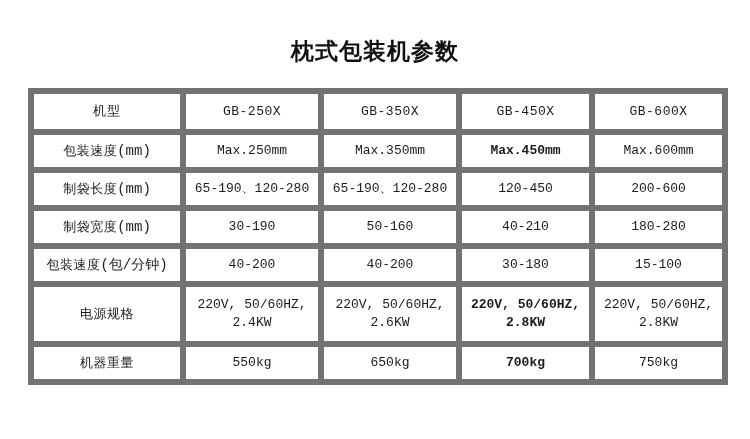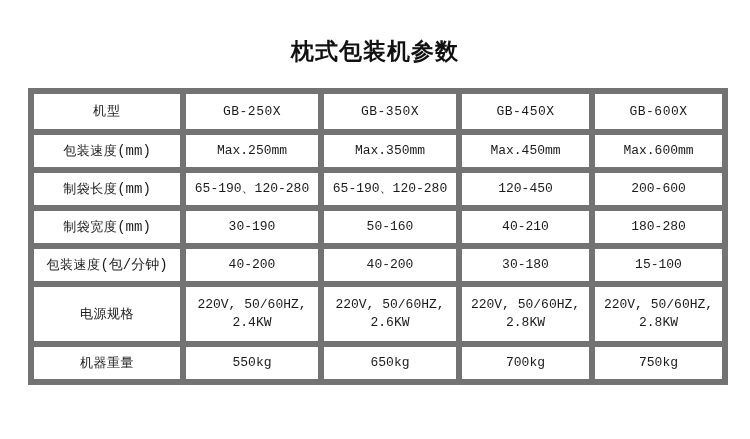--- a/index.html
+++ b/index.html
@@ -67,21 +67,21 @@
     font-size: 15px;
     letter-spacing: 1px;
   }
   td.col-head {
     font-family: "Liberation Mono", monospace;
     font-size: 14px;
     letter-spacing: 0.5px;
     color: #111111;
   }
   td.bold-val {
-    font-weight: normal;
+    font-weight: bold;
   }
   td.two-line {
     line-height: 1.5;
     font-size: 12.5px;
   }
   .row-h-sm td { height: 24px; }
   .row-h-md td { height: 27px; }
   .row-h-lg td { height: 46px; }
   .c0 { width: 152px; }
   .c1 { width: 138px; }

